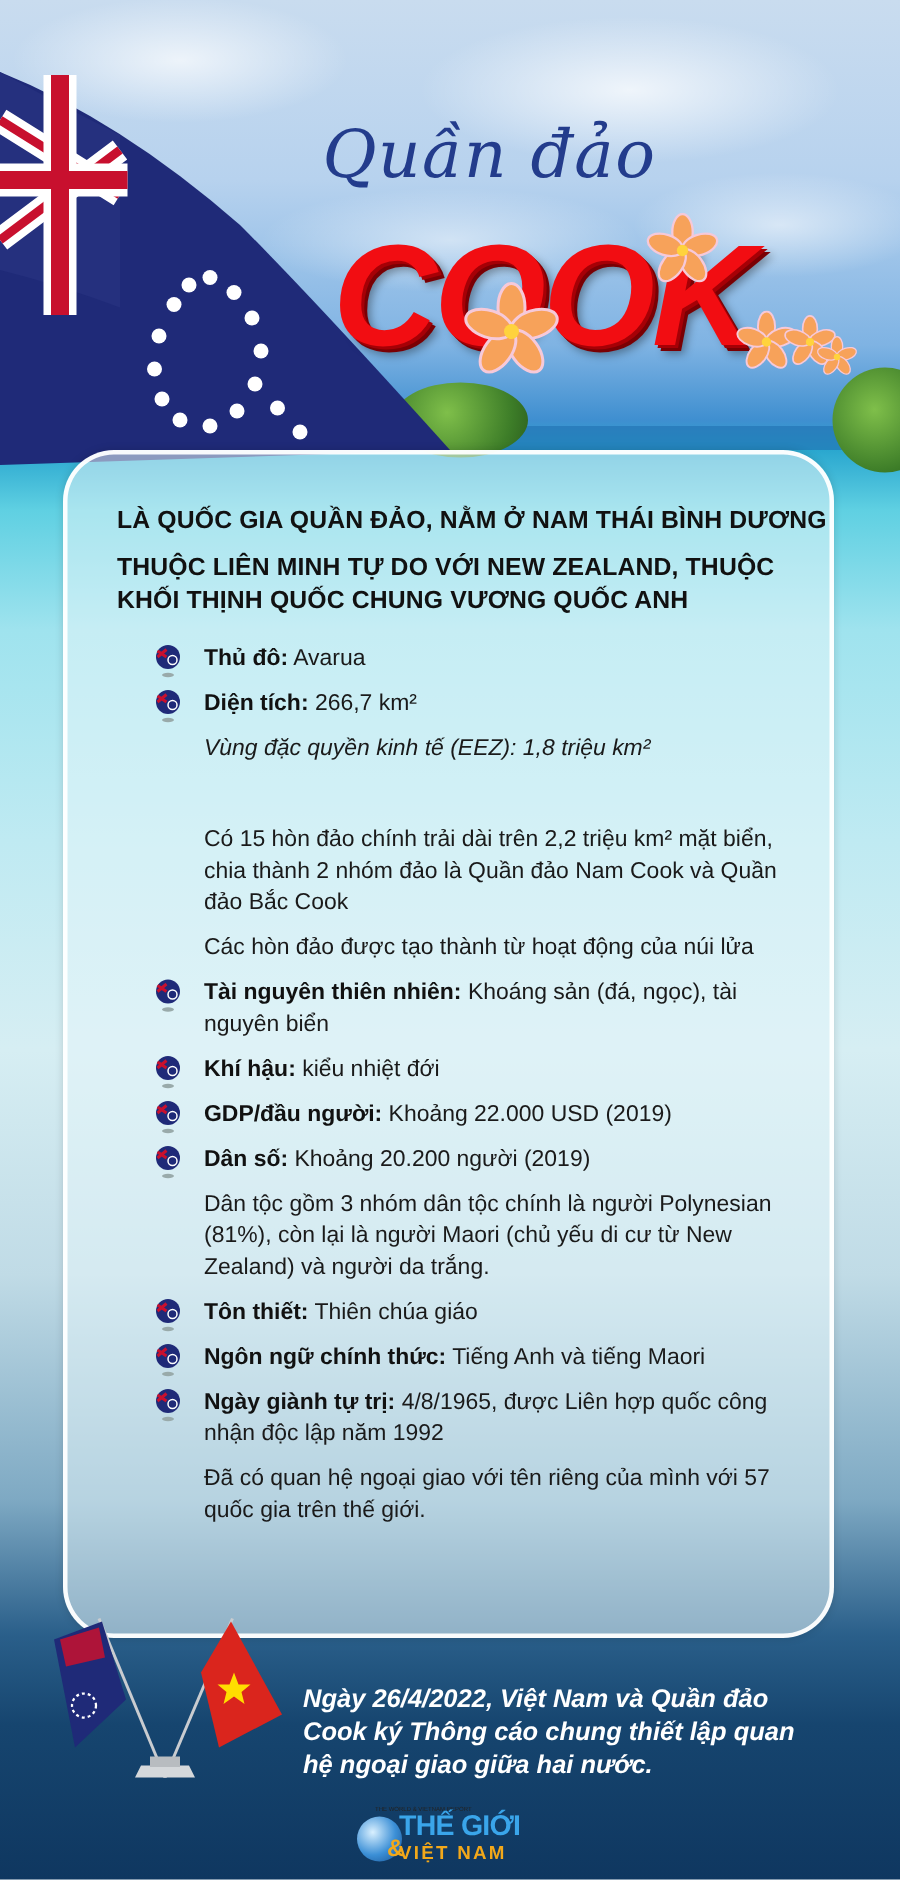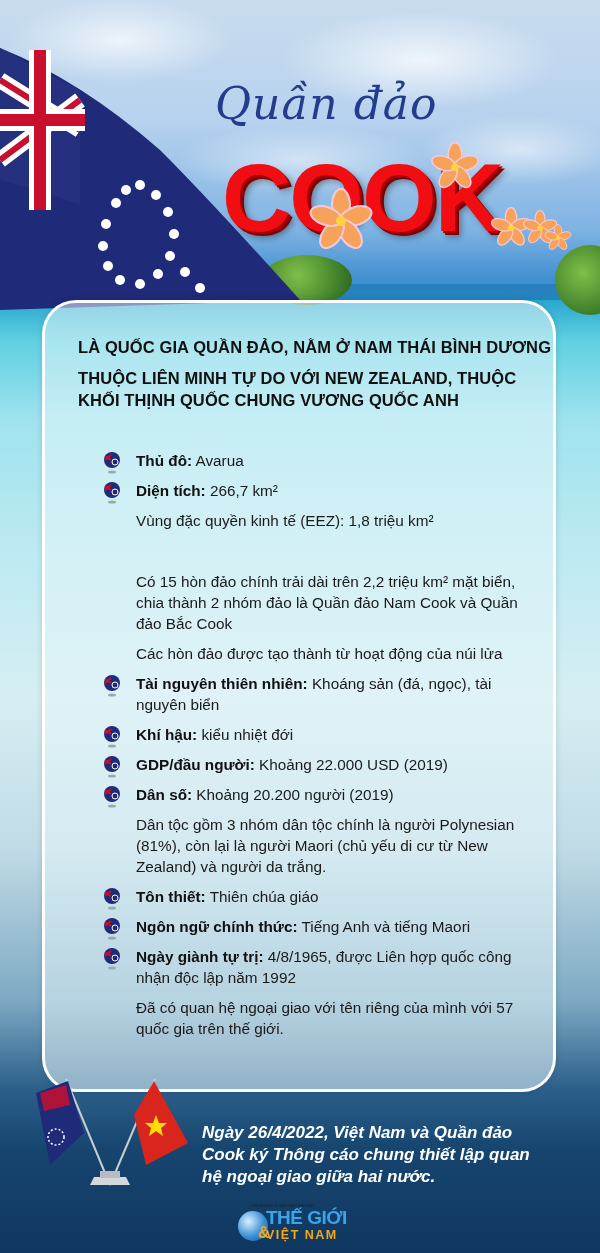--- a/index.html
+++ b/index.html
@@ -31,20 +31,21 @@
     .title-script {
       position: absolute; left: 215px; top: 78px;
       font-family: "DejaVu Serif", serif; font-style: italic; font-size: 44px;
       color: #233c8c; letter-spacing: 1px;
     }
     .title-main {
       position: absolute; left: 222px; top: 150px;
       font-family: "Liberation Sans", sans-serif; font-weight: bold; font-size: 96px;
       color: #f20d12; letter-spacing: -2px; line-height: 1;
       text-shadow: 2px 2px 0 #a60006, 4px 4px 0 #7a0004, 6px 6px 6px rgba(0,0,0,.35);
+      font-style: italic;
     }
     .flower { position: absolute; }
     .panel {
       position: absolute; left: 42px; top: 300px; width: 514px; height: 792px;
       border: 3px solid rgba(255,255,255,0.95);
       border-radius: 34px;
       background: rgba(230, 245, 250, 0.55);
       box-shadow: 0 0 6px rgba(0,0,0,0.15);
     }
     .headline {
@@ -161,39 +162,39 @@
       <circle r="5" fill="#ffd33d"></circle>
   </svg>
 
   <div class="panel"></div>
 
   <div class="headline" style="top:336px;">LÀ QUỐC GIA QUẦN ĐẢO, NẰM Ở NAM THÁI BÌNH DƯƠNG</div>
   <div class="headline" style="top:367px;">THUỘC LIÊN MINH TỰ DO VỚI NEW ZEALAND, THUỘC</div>
   <div class="headline" style="top:389px;">KHỐI THỊNH QUỐC CHUNG VƯƠNG QUỐC ANH</div>
 
   <div class="items">
-    <div class="item" style="margin-bottom:9px;margin-top:22px;">
+    <div class="item" style="margin-bottom:9px;">
       <svg class="pin" viewBox="0 0 20 24">
           <circle cx="10" cy="9" r="8" fill="#1f2a78"></circle>
           <path d="M3 5 L9 9 M3 9 L9 4" stroke="#c8102e" stroke-width="2"></path>
           <circle cx="13" cy="11" r="3" fill="none" stroke="#fff" stroke-width="1"></circle>
           <ellipse cx="10" cy="21" rx="4" ry="1.5" fill="#9aa"></ellipse>
         </svg>
       <b>Thủ đô:</b><span> Avarua</span>
     </div>
     <div class="item" style="margin-bottom:9px;">
       <svg class="pin" viewBox="0 0 20 24">
           <circle cx="10" cy="9" r="8" fill="#1f2a78"></circle>
           <path d="M3 5 L9 9 M3 9 L9 4" stroke="#c8102e" stroke-width="2"></path>
           <circle cx="13" cy="11" r="3" fill="none" stroke="#fff" stroke-width="1"></circle>
           <ellipse cx="10" cy="21" rx="4" ry="1.5" fill="#9aa"></ellipse>
         </svg>
       <b>Diện tích:</b><span> 266,7 km²</span>
     </div>
-    <div class="item" style="margin-bottom:9px;">
+    <div class="item" style="margin-bottom:9px;font-style:italic;">
       <span>Vùng đặc quyền kinh tế (EEZ): 1,8 triệu km²</span>
     </div>
     <div class="item" style="margin-bottom:9px;margin-top:40px;">
       <span>Có 15 hòn đảo chính trải dài trên 2,2 triệu km² mặt biển, chia thành 2 nhóm đảo là Quần đảo Nam Cook và Quần đảo Bắc Cook</span>
     </div>
     <div class="item" style="margin-bottom:9px;">
       <span>Các hòn đảo được tạo thành từ hoạt động của núi lửa</span>
     </div>
     <div class="item" style="margin-bottom:9px;">
       <svg class="pin" viewBox="0 0 20 24">

